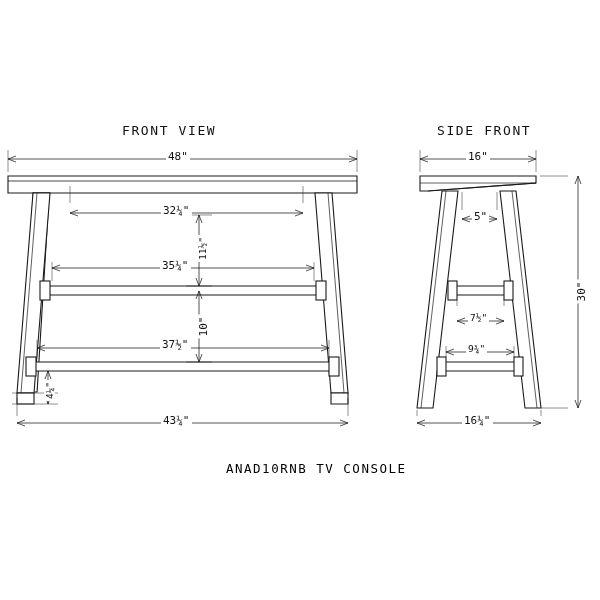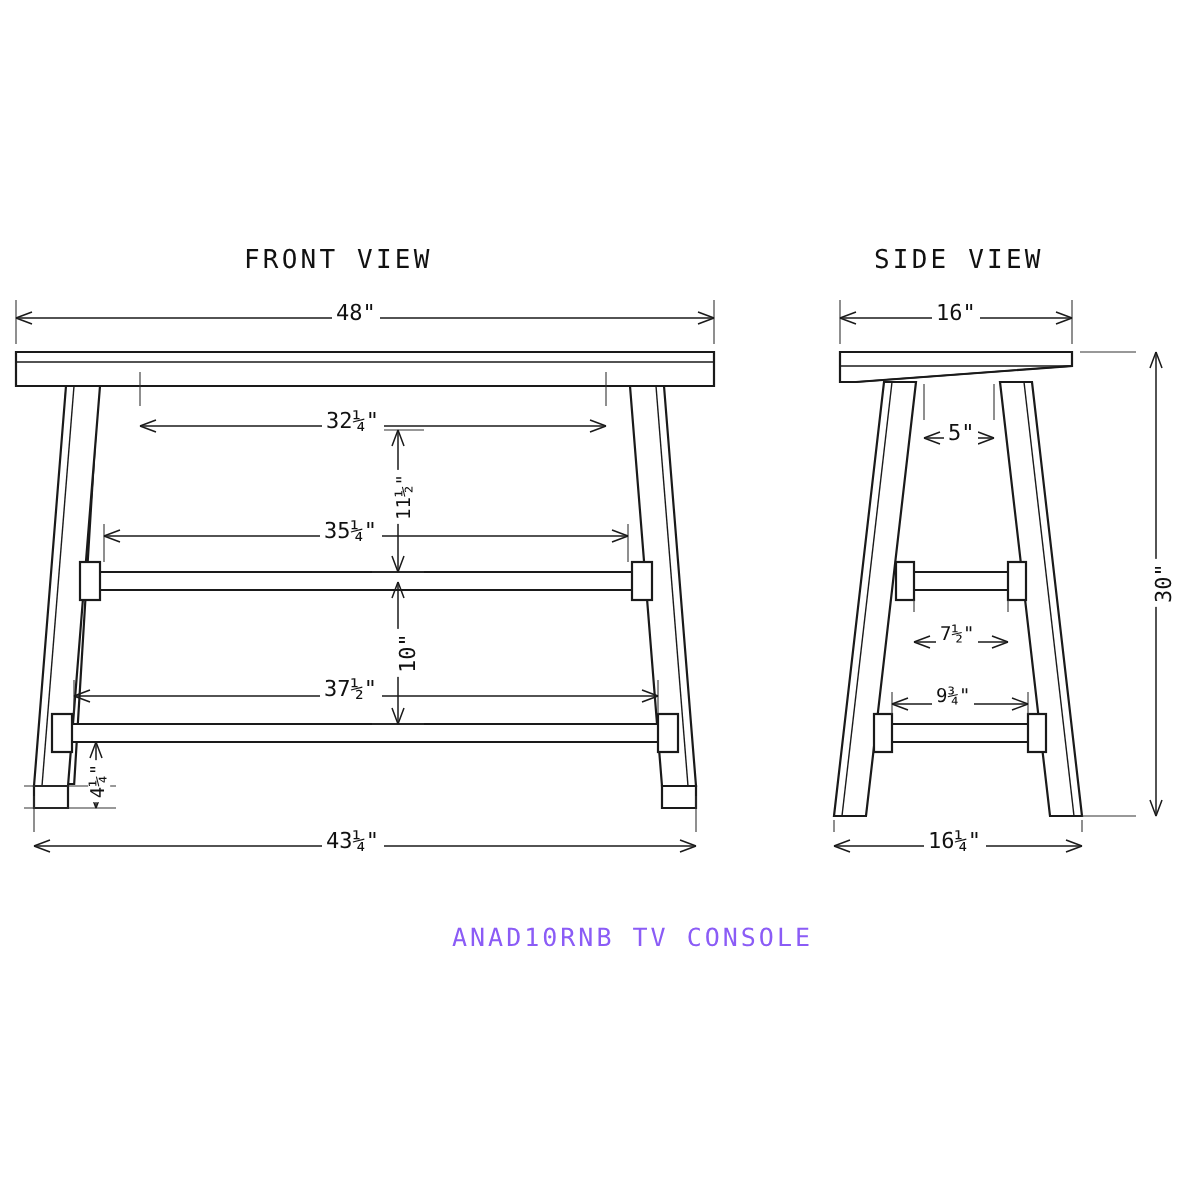--- a/index.html
+++ b/index.html
@@ -43,21 +43,21 @@
   .dim.small { font-size: 9.5px; }
   .dim.vert {
     transform-origin: 50% 50%;
     transform: rotate(-90deg);
   }
   .caption {
     position: absolute;
     font-family: "DejaVu Sans Mono", monospace;
     font-size: 12.5px;
     letter-spacing: 1.5px;
-    color: #8b5cf6;
+    color: #000000;
     white-space: nowrap;
   }
 </style>
 </head>
 <body>
 
 <div id="page">
 
   <svg class="svg-layer" viewBox="0 0 600 600">
     <g fill="none" stroke="#1a1a1a" stroke-width="1.1" shape-rendering="geometricPrecision">
@@ -221,21 +221,21 @@
         <path d="M541,423 L533,420 M541,423 L533,426"></path>
 
         <path d="M578,176 L578,408"></path>
         <path d="M578,176 L575,184 M578,176 L581,184"></path>
         <path d="M578,408 L575,400 M578,408 L581,400"></path>
       </g>
     </g>
   </svg>
 
   <div class="ttl" style="left:122px; top:123px;">FRONT VIEW</div>
-  <div class="ttl" style="left:437px; top:123px;">SIDE VIEW</div>
+  <div class="ttl" style="left:437px; top:123px;">SIDE FRONT</div>
 
   <div class="dim" style="left:166px; top:150px;">48"</div>
   <div class="dim" style="left:161px; top:204px;">32¼"</div>
   <div class="dim" style="left:160px; top:259px;">35¼"</div>
   <div class="dim" style="left:160px; top:338px;">37½"</div>
   <div class="dim" style="left:161px; top:414px;">43¼"</div>
 
   <div class="dim small vert" style="left:189px; top:243px;">11½"</div>
   <div class="dim vert" style="left:192px; top:320px;">10"</div>
   <div class="dim small vert" style="left:39px; top:385px;">4¼"</div>

